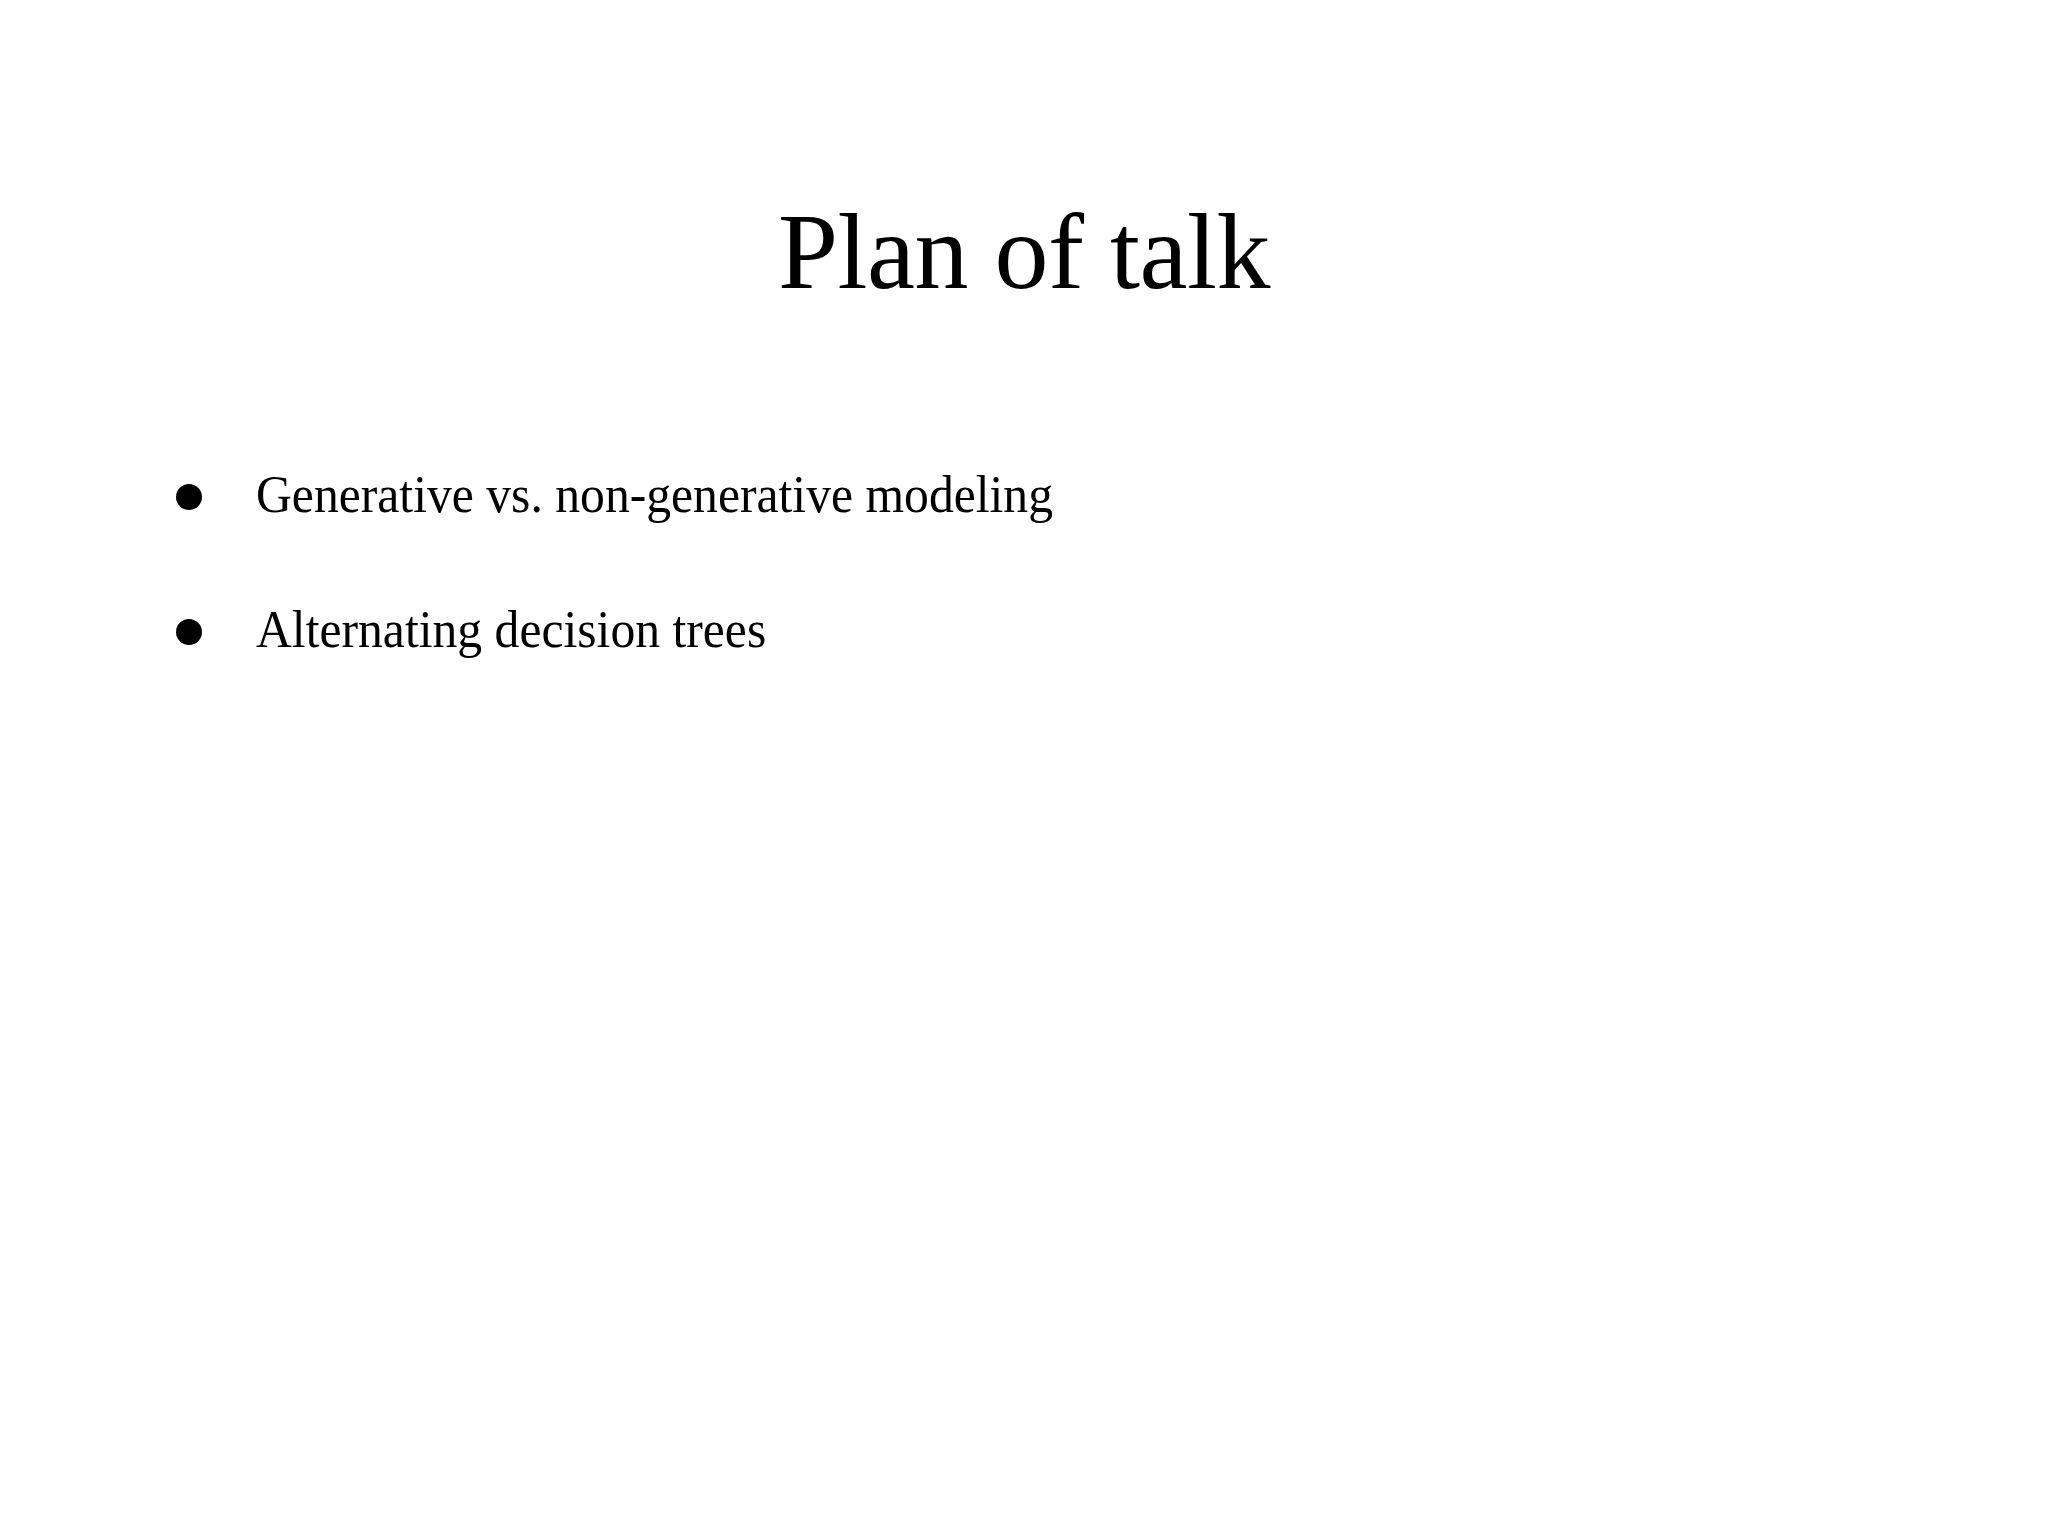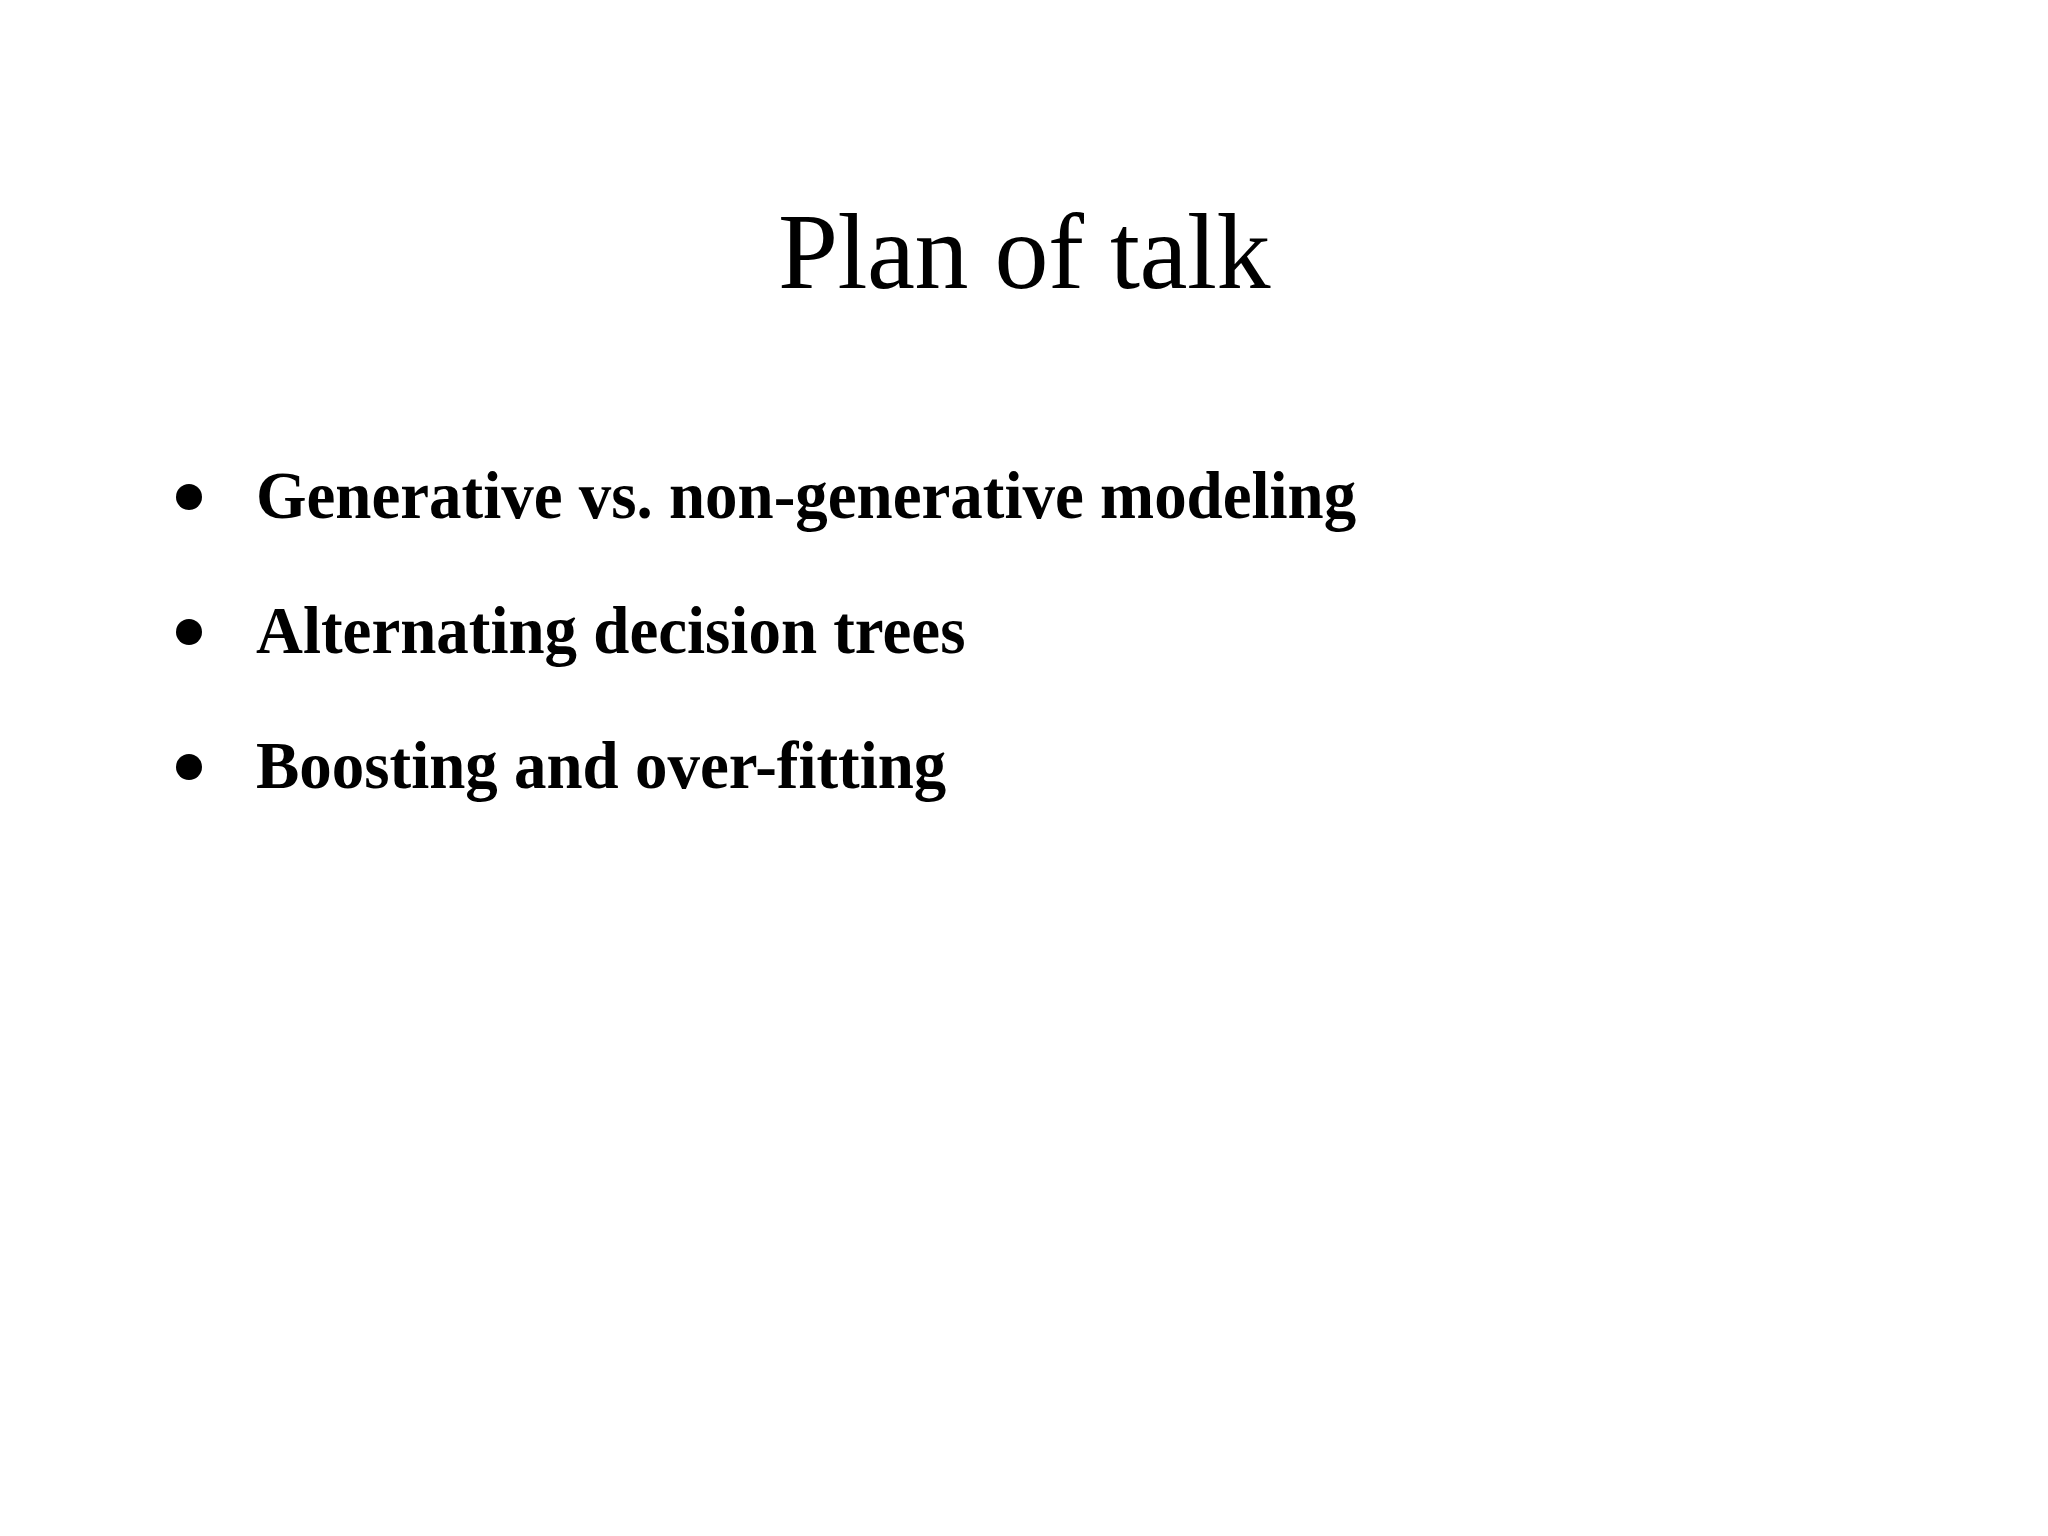--- a/index.html
+++ b/index.html
@@ -50,23 +50,23 @@
   }
 
   .bullet-item {
     position: relative;
     display: block;
     height: 135px;
     padding-left: 88px;
     margin: 0;
     color: #000000;
     font-family: "Liberation Serif", "DejaVu Serif", serif;
-    font-size: 68px;
+    font-size: 52px;
     line-height: 110px;
-    font-weight: bold;
+    font-weight: normal;
     white-space: nowrap;
   }
 
   .bullet-marker {
     position: absolute;
     left: 8px;
     top: 44px;
     width: 26px;
     height: 26px;
     border-radius: 50%;
@@ -94,21 +94,17 @@
       <span class="bullet-marker"></span>
       <span class="bullet-text">Generative vs. non-generative modeling</span>
     </li>
 
 
     <li class="bullet-item">
       <span class="bullet-marker"></span>
       <span class="bullet-text">Alternating decision trees</span>
     </li>
 
-    <li class="bullet-item">
-      <span class="bullet-marker"></span>
-      <span class="bullet-text">Boosting and over-fitting</span>
-    </li>
 
 
   </ul>
 
 </div>
 
 </body></html>

